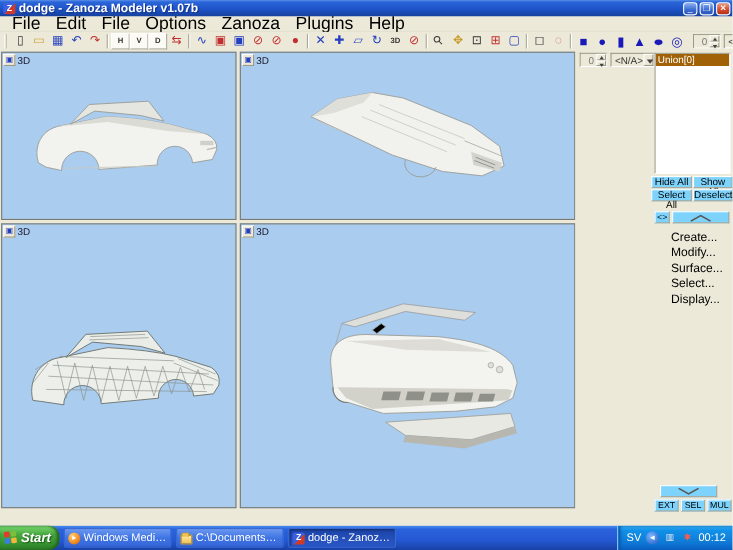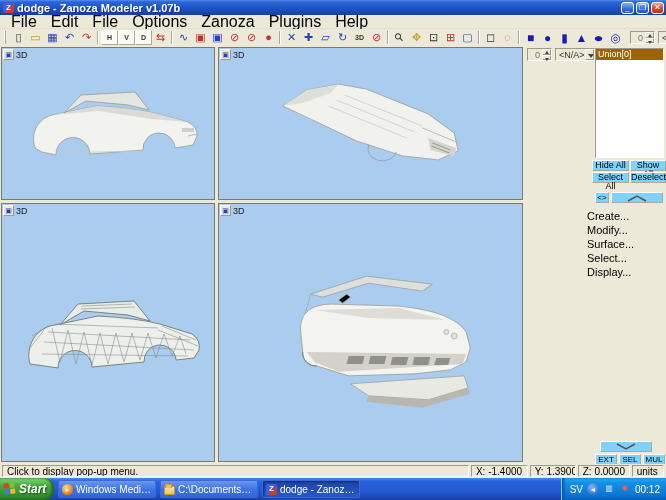--- a/index.html
+++ b/index.html
@@ -87,21 +87,21 @@
   .list-item { font-size:9px; padding:0 2px; height:11px; line-height:11px; cursor:pointer; }
   .list-item.selected { background:#a16207; color:#fff; }
   .btn { background:#7dd3fc; border:1px solid #aca899; border-top-color:#fff; border-left-color:#fff;
     font-size:9px; padding:0; cursor:pointer; color:#000; }
   .rp-grid { position:absolute; left:69px; top:114px; width:73px; display:grid;
     grid-template-columns:37px 36px; gap:1px; }
   .rp-grid .btn { height:11px; line-height:9px; }
   .rp-toggle-row { position:absolute; left:72px; top:146px; display:flex; gap:2px; }
   .btn.sq { width:14px; height:11px; font-size:8px; }
   .btn.chev { width:52px; height:11px; display:flex; align-items:center; justify-content:center; }
-  .rp-menu { position:absolute; left:64px; top:163px; }
+  .rp-menu { position:absolute; left:87px; top:163px; }
   .rp-menu-item { font-size:11px; color:#000; height:14px; line-height:14px; cursor:pointer; }
   .rp-bottom { position:absolute; left:72px; top:395px; }
   .rp-bottom .btn.chev { margin-left:5px; }
   .mode-row { display:flex; gap:2px; margin-top:2px;align-items:flex-end; }
   .btn.mode { width:22px; height:11px; font-size:8px; line-height:9px; }
 
   
   .statusbar { position:absolute; left:0; top:464px; width:666px; height:14px; background:#ECE9D8;
     display:flex; align-items:center; padding:0 2px; gap:2px; }
   .sfield { height:12px; border:1px solid; border-color:#9d9a88 #fff #fff #9d9a88; font-size:10px;
@@ -439,27 +439,20 @@
         </button>
         <div class="mode-row">
           <button class="btn mode">EXT</button>
           <button class="btn mode">SEL</button>
           <button class="btn mode">MUL</button>
         </div>
       </div>
     </div>
   </div>
 
-  <div class="statusbar">
-    <span class="sfield sb-hint">Click to display pop-up menu.</span>
-    <span class="sfield sb-x">X: -1.4000</span>
-    <span class="sfield sb-y">Y: 1.3900</span>
-    <span class="sfield sb-z">Z: 0.0000</span>
-    <span class="sfield sb-u">units</span>
-  </div>
 
   <div class="taskbar">
     <button class="start-btn">
       <span class="flag">
           <i class="fr"></i>
           <i class="fg"></i>
           <i class="fb"></i>
           <i class="fy"></i>
         </span>
       <span>Start</span>

